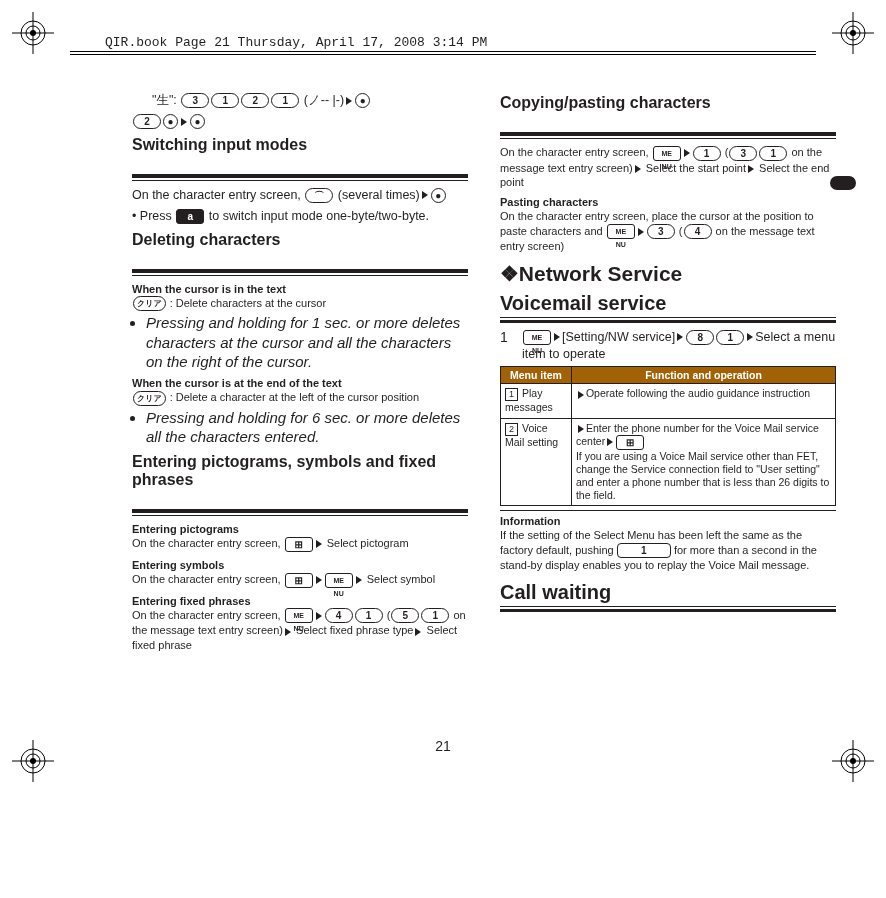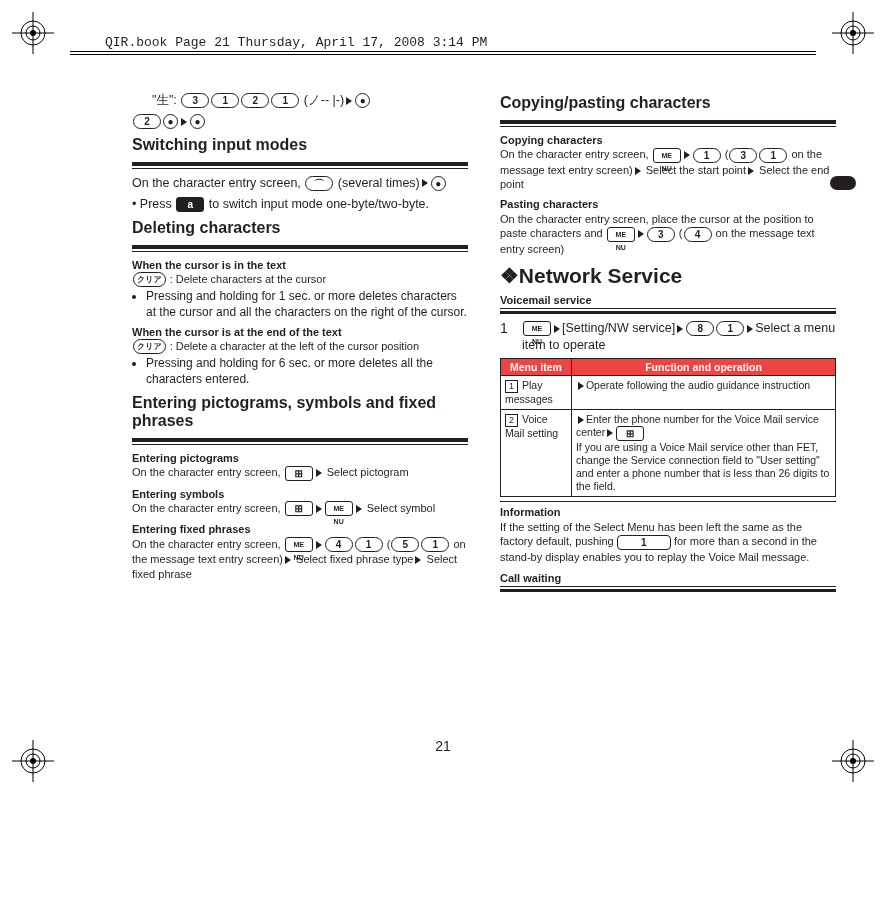--- a/index.html
+++ b/index.html
@@ -45,24 +45,24 @@
   .col { width: 336px; }
   .blacktab {
     position: absolute; top: 176px; right: 30px;
     width: 26px; height: 14px;
     background: #231f20; border-radius: 7px;
   }
   h1.sectiontitle {
     font-size: 16px; font-weight: bold;
     margin: 6px 0 2px 0;
     border-bottom: 4px solid #231f20;
-    padding-bottom: 8px;
+    padding-bottom: 20px;
   }
   h2.subsection {
-    font-size: 11px; font-weight: bold;
+    font-size: 20px; font-weight: bold;
     margin: 6px 0 2px 0;
     border-bottom: 1px solid #231f20;
     padding-bottom: 2px;
   }
   .thinrule { border-top: 1px solid #231f20; margin: 2px 0 6px 0; }
   .body { font-size: 12.5px; line-height: 1.35; margin: 4px 0; }
   .small { font-size: 11px; line-height: 1.3; }
   .bold { font-weight: bold; }
   .key {
     display: inline-block;
@@ -83,32 +83,32 @@
   .key.circle { border-radius: 50%; width: 13px; min-width: 13px; padding:0;}
   .arrow {
     display:inline-block; width:0; height:0;
     border-top:4px solid transparent;
     border-bottom:4px solid transparent;
     border-left:6px solid #231f20;
     vertical-align: middle;
     margin: 0 2px;
   }
   ul.bullets { margin: 2px 0 4px 0; padding-left: 14px; }
-  ul.bullets li { margin-bottom: 2px; font-size: 12px; line-height: 1.3; }
+  ul.bullets li { margin-bottom: 2px; font-size: 15px; line-height: 1.3; font-style: italic; }
   .boxnum {
     display:inline-block; border:1px solid #231f20;
     width:11px; height:11px; line-height:11px;
     text-align:center; font-size:9px; margin-right:4px;
   }
   table.menutable {
     width:100%; border-collapse: collapse; font-size:10.5px;
     margin-top:4px;
   }
   table.menutable th {
-    background:#ef4444; color:#fff; font-weight:bold;
+    background:#a16207; color:#fff; font-weight:bold;
     border:1px solid #231f20; padding:2px 4px;
   }
   table.menutable td {
     border:1px solid #231f20; padding:3px 4px;
     vertical-align: top; line-height:1.25;
   }
   .widekey {
     display:inline-block; border:1.5px solid #231f20;
     border-radius:4px; min-width:44px; height:13px;
     line-height:13px; text-align:center;
@@ -238,21 +238,20 @@
         <span>Select fixed phrase</span>
       </div>
 
     </div>
 
     <div class="col">
 
       <h1 class="sectiontitle">Copying/pasting characters</h1>
       <div class="thinrule"></div>
 
-      <div class="small bold">Copying characters</div>
       <div class="small">
         <span>On the character entry screen,</span>
         <span class="key" style="font-size:7px;">ME<br>NU</span><span class="arrow"></span><span class="key rounded">1</span>
         (<span class="key rounded">3</span><span class="key rounded">1</span>
         <span>on the message text entry screen)</span><span class="arrow"></span>
         <span>Select the start point</span><span class="arrow"></span>
         <span>Select the end point</span>
       </div>
 
       <div class="small bold" style="margin-top:6px;">Pasting characters</div>

